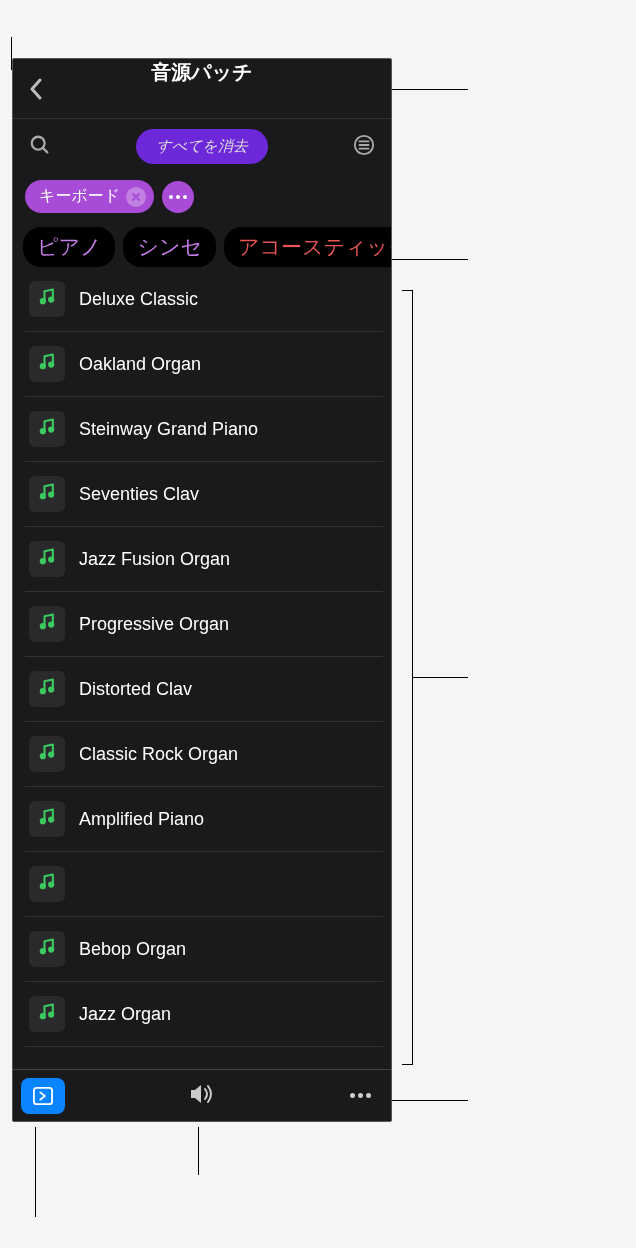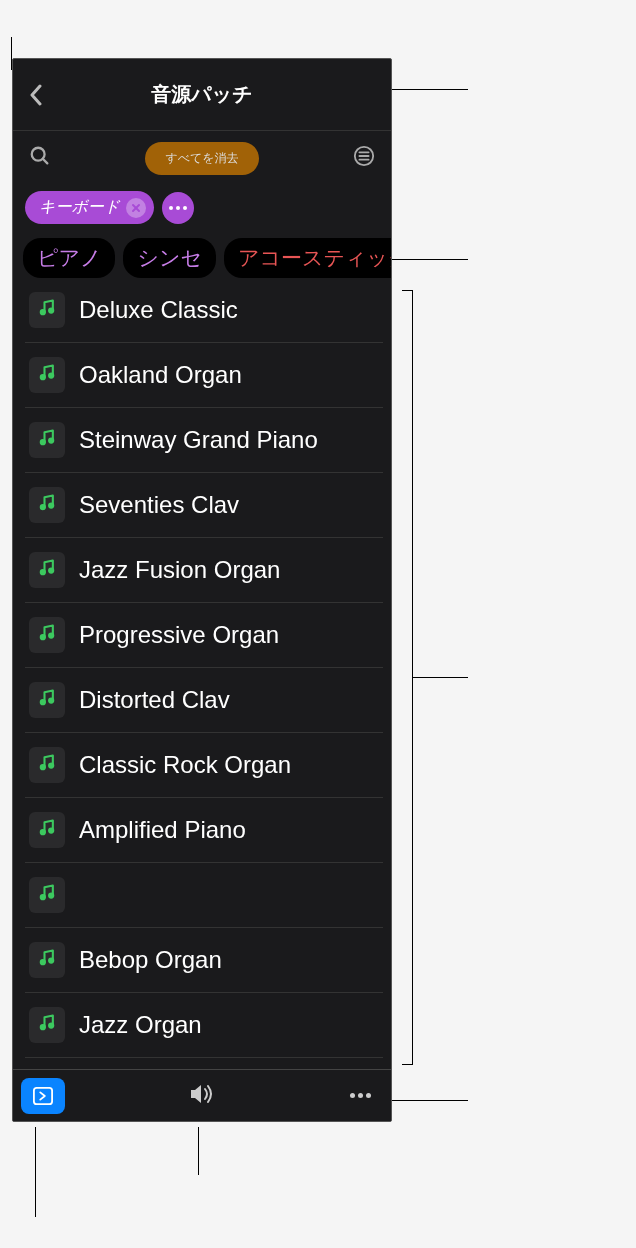--- a/index.html
+++ b/index.html
@@ -25,23 +25,22 @@
       background: #1a1a1c;
       border: 1px solid #555;
       border-radius: 2px;
       overflow: hidden;
       display: flex;
       flex-direction: column;
     }
     
     .header {
       display: flex;
-      align-items: center;
       justify-content: center;
-      height: 72px;
+      height: 60px;
       position: relative;
       border-bottom: 1px solid #333;
       font-family: Liberation Serif, serif;
     }
     
     .back-btn {
       position: absolute;
       left: 8px;
       top: 50%;
       transform: translateY(-50%);
@@ -64,43 +63,43 @@
       padding: 10px 12px 12px 12px;
       gap: 10px;
     }
     
     .search-icon {
       color: #aaa;
       padding: 4px;
     }
     
     .clear-btn {
-      background: #a16207;
+      background: #6d28d9;
       color: #ddd;
       padding: 8px 20px;
       border-radius: 20px;
-      font-size: 12px;
+      font-size: 15px;
       flex-shrink: 0;
+      font-style: italic;
     }
     
     .list-toggle {
       color: #aaa;
       padding: 4px;
     }
     
     .spacer {
       flex: 1;
     }
     
     .filter-row {
       display: flex;
       align-items: center;
       padding: 4px 12px 14px 12px;
       gap: 8px;
-      font-style: italic;
     }
     
     .filter-chip {
       display: flex;
       align-items: center;
       background: #a84bd6;
       border-radius: 18px;
       padding: 6px 8px 6px 14px;
       gap: 6px;
     }
@@ -197,21 +196,21 @@
       justify-content: center;
       flex-shrink: 0;
     }
     
     .note-icon {
       color: #3cc95f;
     }
     
     .item-label {
       color: #fff;
-      font-size: 24px;
+      font-size: 18px;
       font-weight: 400;
     }
     
     .bottom-bar {
       height: 52px;
       background: #1a1a1c;
       border-top: 1px solid #444;
       display: flex;
       align-items: center;
       justify-content: space-between;

